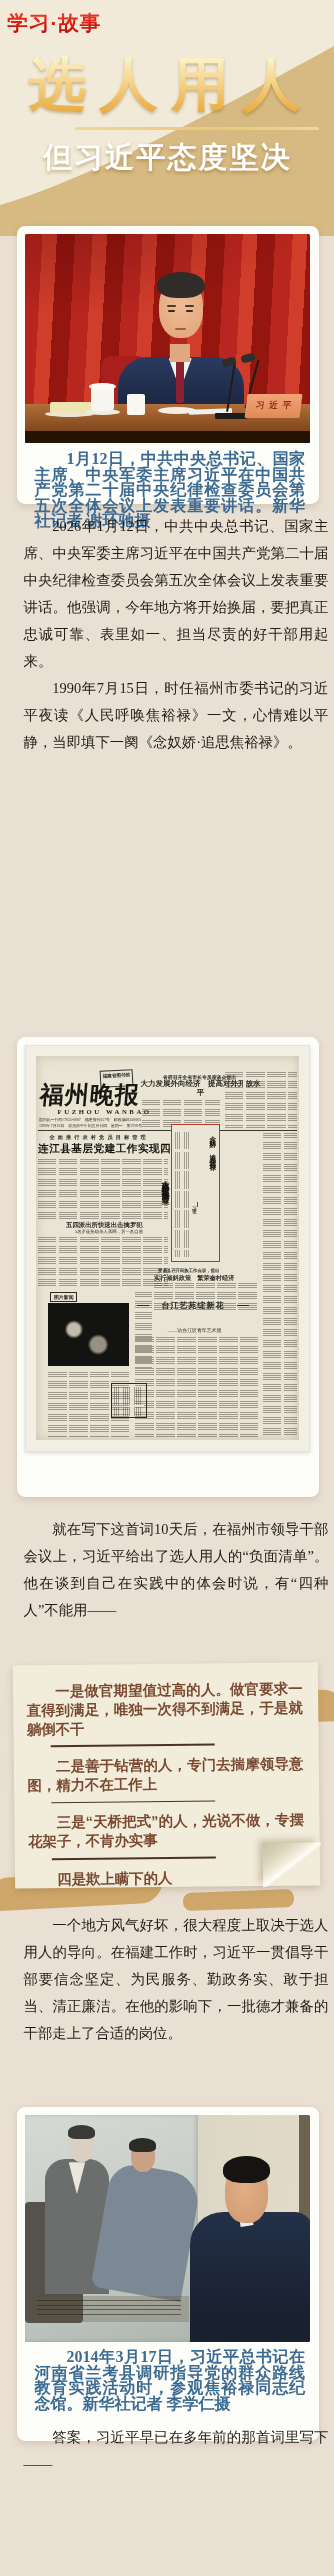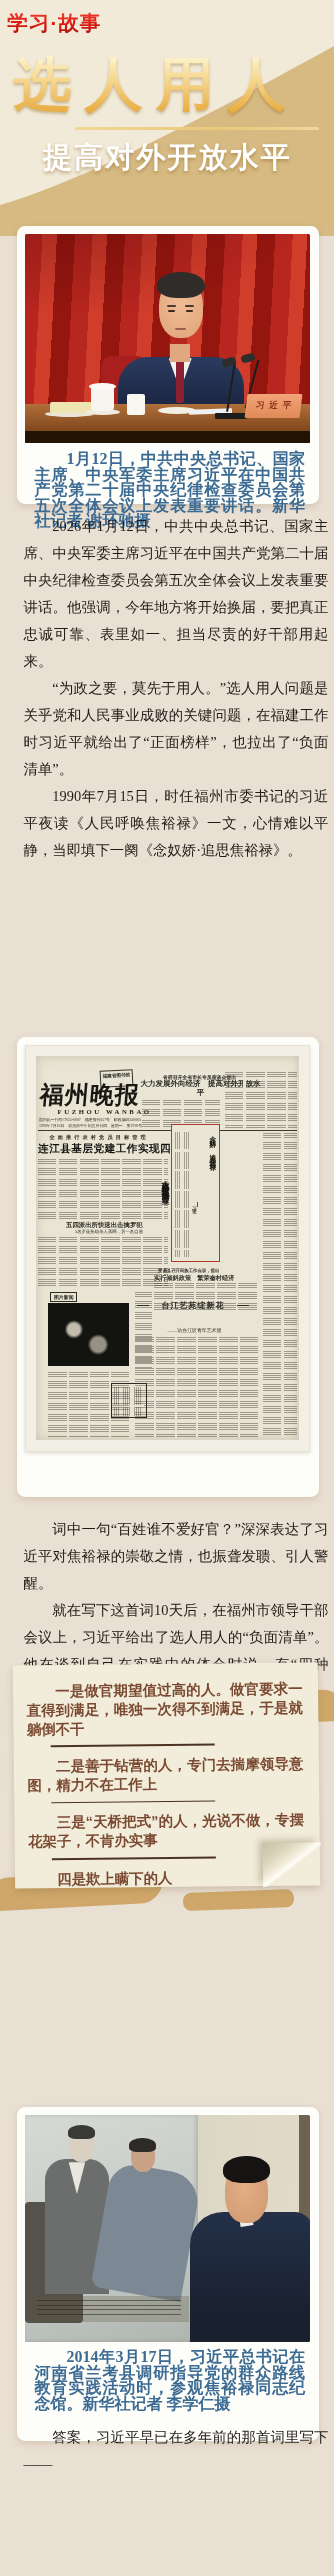--- a/index.html
+++ b/index.html
@@ -7,21 +7,21 @@
         font-family:"Liberation Serif","DejaVu Serif",serif;}
   [data-interactable]{box-sizing:border-box;}
 
   
   .hero{position:absolute;left:0;top:0;width:335px;height:236px;background:#f1ead8;}
   .hero svg{position:absolute;left:0;top:0;}
   .badge{position:absolute;left:7.2px;top:9.3px;font-family:"Liberation Sans",sans-serif;
          font-weight:900;font-size:20.6px;letter-spacing:1px;
          background:linear-gradient(180deg,#f4483a 0%,#d7180e 55%,#a81008 100%);
          -webkit-background-clip:text;background-clip:text;color:transparent;}
-  .hero-title{position:absolute;left:0;top:56px;width:314px;text-align:left;
+  .hero-title{position:absolute;left:0;top:56px;width:314px;text-align:right;
          font-weight:700;font-size:58px;letter-spacing:13.4px;text-indent:13.4px;line-height:1;
          background:linear-gradient(180deg,#fdf4cd 0%,#f5d488 45%,#e8a93c 100%);
          -webkit-background-clip:text;background-clip:text;color:transparent;
          filter:drop-shadow(0 2.1px 1.5px rgba(122,77,8,0.35));}
   .hero-underline{position:absolute;left:75px;top:127px;width:244px;height:2.6px;
          background:linear-gradient(90deg,#f2d793,#e9c87a 60%,#eed79a);border-radius:1.5px;}
   .hero-subtitle{position:absolute;left:0;top:140px;width:335px;text-align:center;color:#ffffff;
          font-weight:700;font-size:29px;letter-spacing:2.1px;line-height:1.2;
          text-shadow:0 2.1px 3.6px rgba(130,85,18,0.45);}
 
@@ -171,21 +171,21 @@
 
 <div id="page" data-interactable="false">
 
   <div class="hero" data-interactable="false">
     <svg width="335" height="236" viewBox="0 0 650 458" data-interactable="false">
       <path d="M0,398 C170,348 420,215 650,88 L650,458 L0,458 Z" fill="#d6ba82"></path>
     </svg>
     <div class="badge" data-interactable="false">学习·故事</div>
     <div class="hero-title" data-interactable="false">选人用人</div>
     <div class="hero-underline" data-interactable="false"></div>
-    <div class="hero-subtitle" data-interactable="false">提高对外开放水平</div>
+    <div class="hero-subtitle" data-interactable="false">但习近平态度坚决</div>
   </div>
 
   <section class="card" style="top:226px;height:278px;" data-interactable="false">
     <div class="photo" style="height:209px;" data-interactable="false">
       <div class="p1-bg" data-interactable="false"></div>
       <div class="p1-chair" data-interactable="false"></div>
       <div class="p1-body" data-interactable="false"></div>
       <div class="p1-shirt" data-interactable="false"></div>
       <div class="p1-tie" data-interactable="false"></div>
       <div class="p1-neck" data-interactable="false"></div>
@@ -211,21 +211,20 @@
       <div class="p1-mic-stand2" data-interactable="false"></div>
       <div class="p1-mic-head1" data-interactable="false"></div>
       <div class="p1-mic-head2" data-interactable="false"></div>
       <div class="p1-nameplate" data-interactable="false">习近平</div>
     </div>
     <div class="caption" style="top:225px;" data-interactable="false">1月12日，中共中央总书记、国家主席、中央军委主席习近平在中国共产党第二十届中央纪律检查委员会第五次全体会议上发表重要讲话。新华社记者 谢环驰摄</div>
   </section>
 
   <div class="textblock" style="top:513px;" data-interactable="false">
     <p data-interactable="false">2026年1月12日，中共中央总书记、国家主席、中央军委主席习近平在中国共产党第二十届中央纪律检查委员会第五次全体会议上发表重要讲话。他强调，今年地方将开始换届，要把真正忠诚可靠、表里如一、担当尽责的好干部用起来。</p>
-    <p data-interactable="false">“为政之要，莫先于用人。”选人用人问题是关乎党和人民事业成败的关键问题，在福建工作时习近平就给出了“正面榜样”，也拉出了“负面清单”。</p>
     <p data-interactable="false">1990年7月15日，时任福州市委书记的习近平夜读《人民呼唤焦裕禄》一文，心情难以平静，当即填下一阕《念奴娇·追思焦裕禄》。</p>
   </div>
 
   <section class="card" style="top:1037px;height:460px;" data-interactable="false">
     <div class="np-frame" data-interactable="false">
       <div class="np-paper" data-interactable="false">
         <div class="np-stamp" data-interactable="false">福建省图书馆</div>
         <div class="np-masthead" data-interactable="false">福州晚报</div>
         <div class="np-latin" data-interactable="false">FUZHOU WANBAO</div>
         <div class="np-info1" data-interactable="false">国内统一刊号CN35-0007　福建报刊057号　邮政编码350005</div>
@@ -259,39 +258,39 @@
         <div class="np-adbox" data-interactable="false">
             <div class="np-vcols" style="left:2.1px;top:2.1px;width:30px;height:29px;" data-interactable="false"></div>
           </div>
         <div class="np-cols" style="left:12.4px;top:316px;width:81px;height:65px;" data-interactable="false"></div>
         <div class="np-cols" style="left:227px;top:77px;width:34px;height:304px;" data-interactable="false"></div>
       </div>
     </div>
   </section>
 
   <div class="textblock" style="top:1516px;" data-interactable="false">
-    <p data-interactable="false">词中一句“百姓谁不爱好官？”深深表达了习近平对焦裕禄的崇敬之情，也振聋发聩、引人警醒。</p>
     <p data-interactable="false">就在写下这首词10天后，在福州市领导干部会议上，习近平给出了选人用人的“负面清单”。他在谈到自己在实践中的体会时说，有“四种人”不能用——</p>
   </div>
 
   <div class="stroke s-a" data-interactable="false"></div>
   <div class="stroke s-b" data-interactable="false"></div>
   <div class="stroke s-c" data-interactable="false"></div>
   <section class="note-card" data-interactable="false">
     <p class="note-item" data-interactable="false">一是做官期望值过高的人。做官要求一直得到满足，唯独一次得不到满足，于是就躺倒不干</p>
     <hr class="note-sep" data-interactable="false">
     <p class="note-item" data-interactable="false">二是善于钻营的人，专门去揣摩领导意图，精力不在工作上</p>
     <hr class="note-sep" data-interactable="false">
     <p class="note-item" data-interactable="false">三是“天桥把式”的人，光说不做，专摆花架子，不肯办实事</p>
     <hr class="note-sep" data-interactable="false">
     <p class="note-item" data-interactable="false">四是欺上瞒下的人</p>
     <div class="note-curl" data-interactable="false"></div>
   </section>
 
   <div class="textblock" style="top:1912px;" data-interactable="false">
+    <p data-interactable="false">一个地方风气好坏，很大程度上取决于选人用人的导向。在福建工作时，习近平一贯倡导干部要信念坚定、为民服务、勤政务实、敢于担当、清正廉洁。在他的影响下，一批德才兼备的干部走上了合适的岗位。</p>
   </div>
 
   <section class="card" style="top:2107px;height:334px;" data-interactable="false">
     <div class="photo" style="height:227px;" data-interactable="false">
       <div class="p2-wall" data-interactable="false"></div>
       <div class="p2-painting" data-interactable="false">
         <div class="pt-machine" data-interactable="false"></div>
         <div class="pt-wheel" data-interactable="false"></div>
         <div class="pt-fig1-body" data-interactable="false"></div>
         <div class="pt-fig1-shirt" data-interactable="false"></div>

